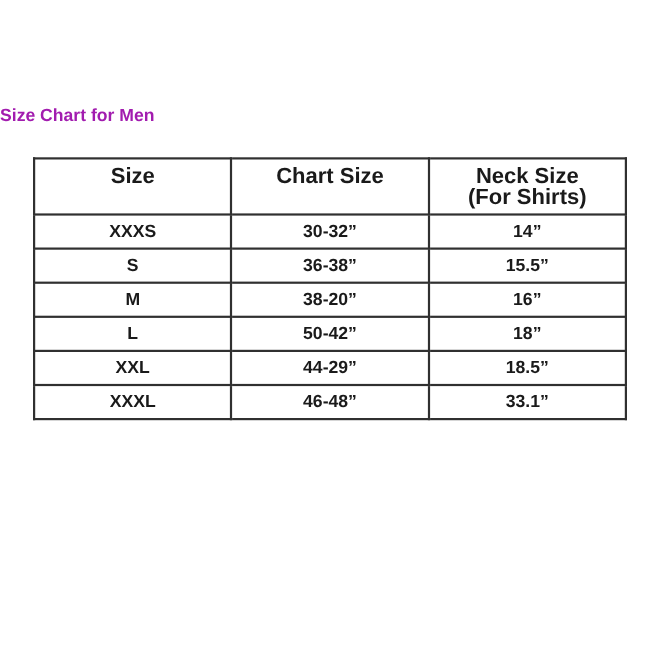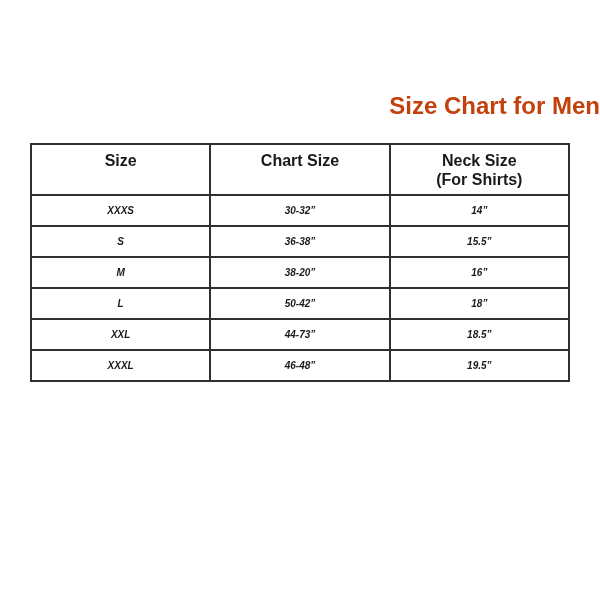--- a/index.html
+++ b/index.html
@@ -11,53 +11,52 @@
   .page {
     position: relative;
     width: 600px; height: 600px;
     background: #ffffff;
     overflow: hidden;
   }
   .title {
     position: absolute;
     top: 94px; left: 0;
     width: 600px;
-    text-align: right;
-    font-size: 24px;
+    text-align: left;
+    font-size: 16px;
     line-height: 24px;
     font-weight: bold;
-    color: #c2410c;
+    color: #a21caf;
   }
   table.size-chart {
     position: absolute;
     left: 30px; top: 143px;
     width: 540px;
     border-collapse: collapse;
     table-layout: fixed;
   }
   .size-chart th, .size-chart td {
     border: 2px solid #303030;
     text-align: center;
     color: #1a1a1a;
     font-weight: bold;
     background: #ffffff;
   }
   .size-chart th {
     height: 51px;
     vertical-align: top;
     padding-top: 6px;
-    font-size: 16px;
+    font-size: 20px;
     line-height: 19px;
   }
   .size-chart th .h-line { display: block; }
   .size-chart td {
     height: 31px;
     vertical-align: middle;
-    font-size: 10px;
-    font-style: italic;
+    font-size: 16px;
   }
 </style>
 </head>
 <body>
 
 <div class="page">
 
   <h1 class="title">Size Chart for Men</h1>
 
   <table class="size-chart">
@@ -93,24 +92,24 @@
           <td>38-20”</td>
           <td>16”</td>
         </tr>
         <tr>
           <td>L</td>
           <td>50-42”</td>
           <td>18”</td>
         </tr>
         <tr>
           <td>XXL</td>
-          <td>44-73”</td>
+          <td>44-29”</td>
           <td>18.5”</td>
         </tr>
         <tr>
           <td>XXXL</td>
           <td>46-48”</td>
-          <td>19.5”</td>
+          <td>33.1”</td>
         </tr>
       </tbody>
   </table>
 
 </div>
 
 </body></html>

